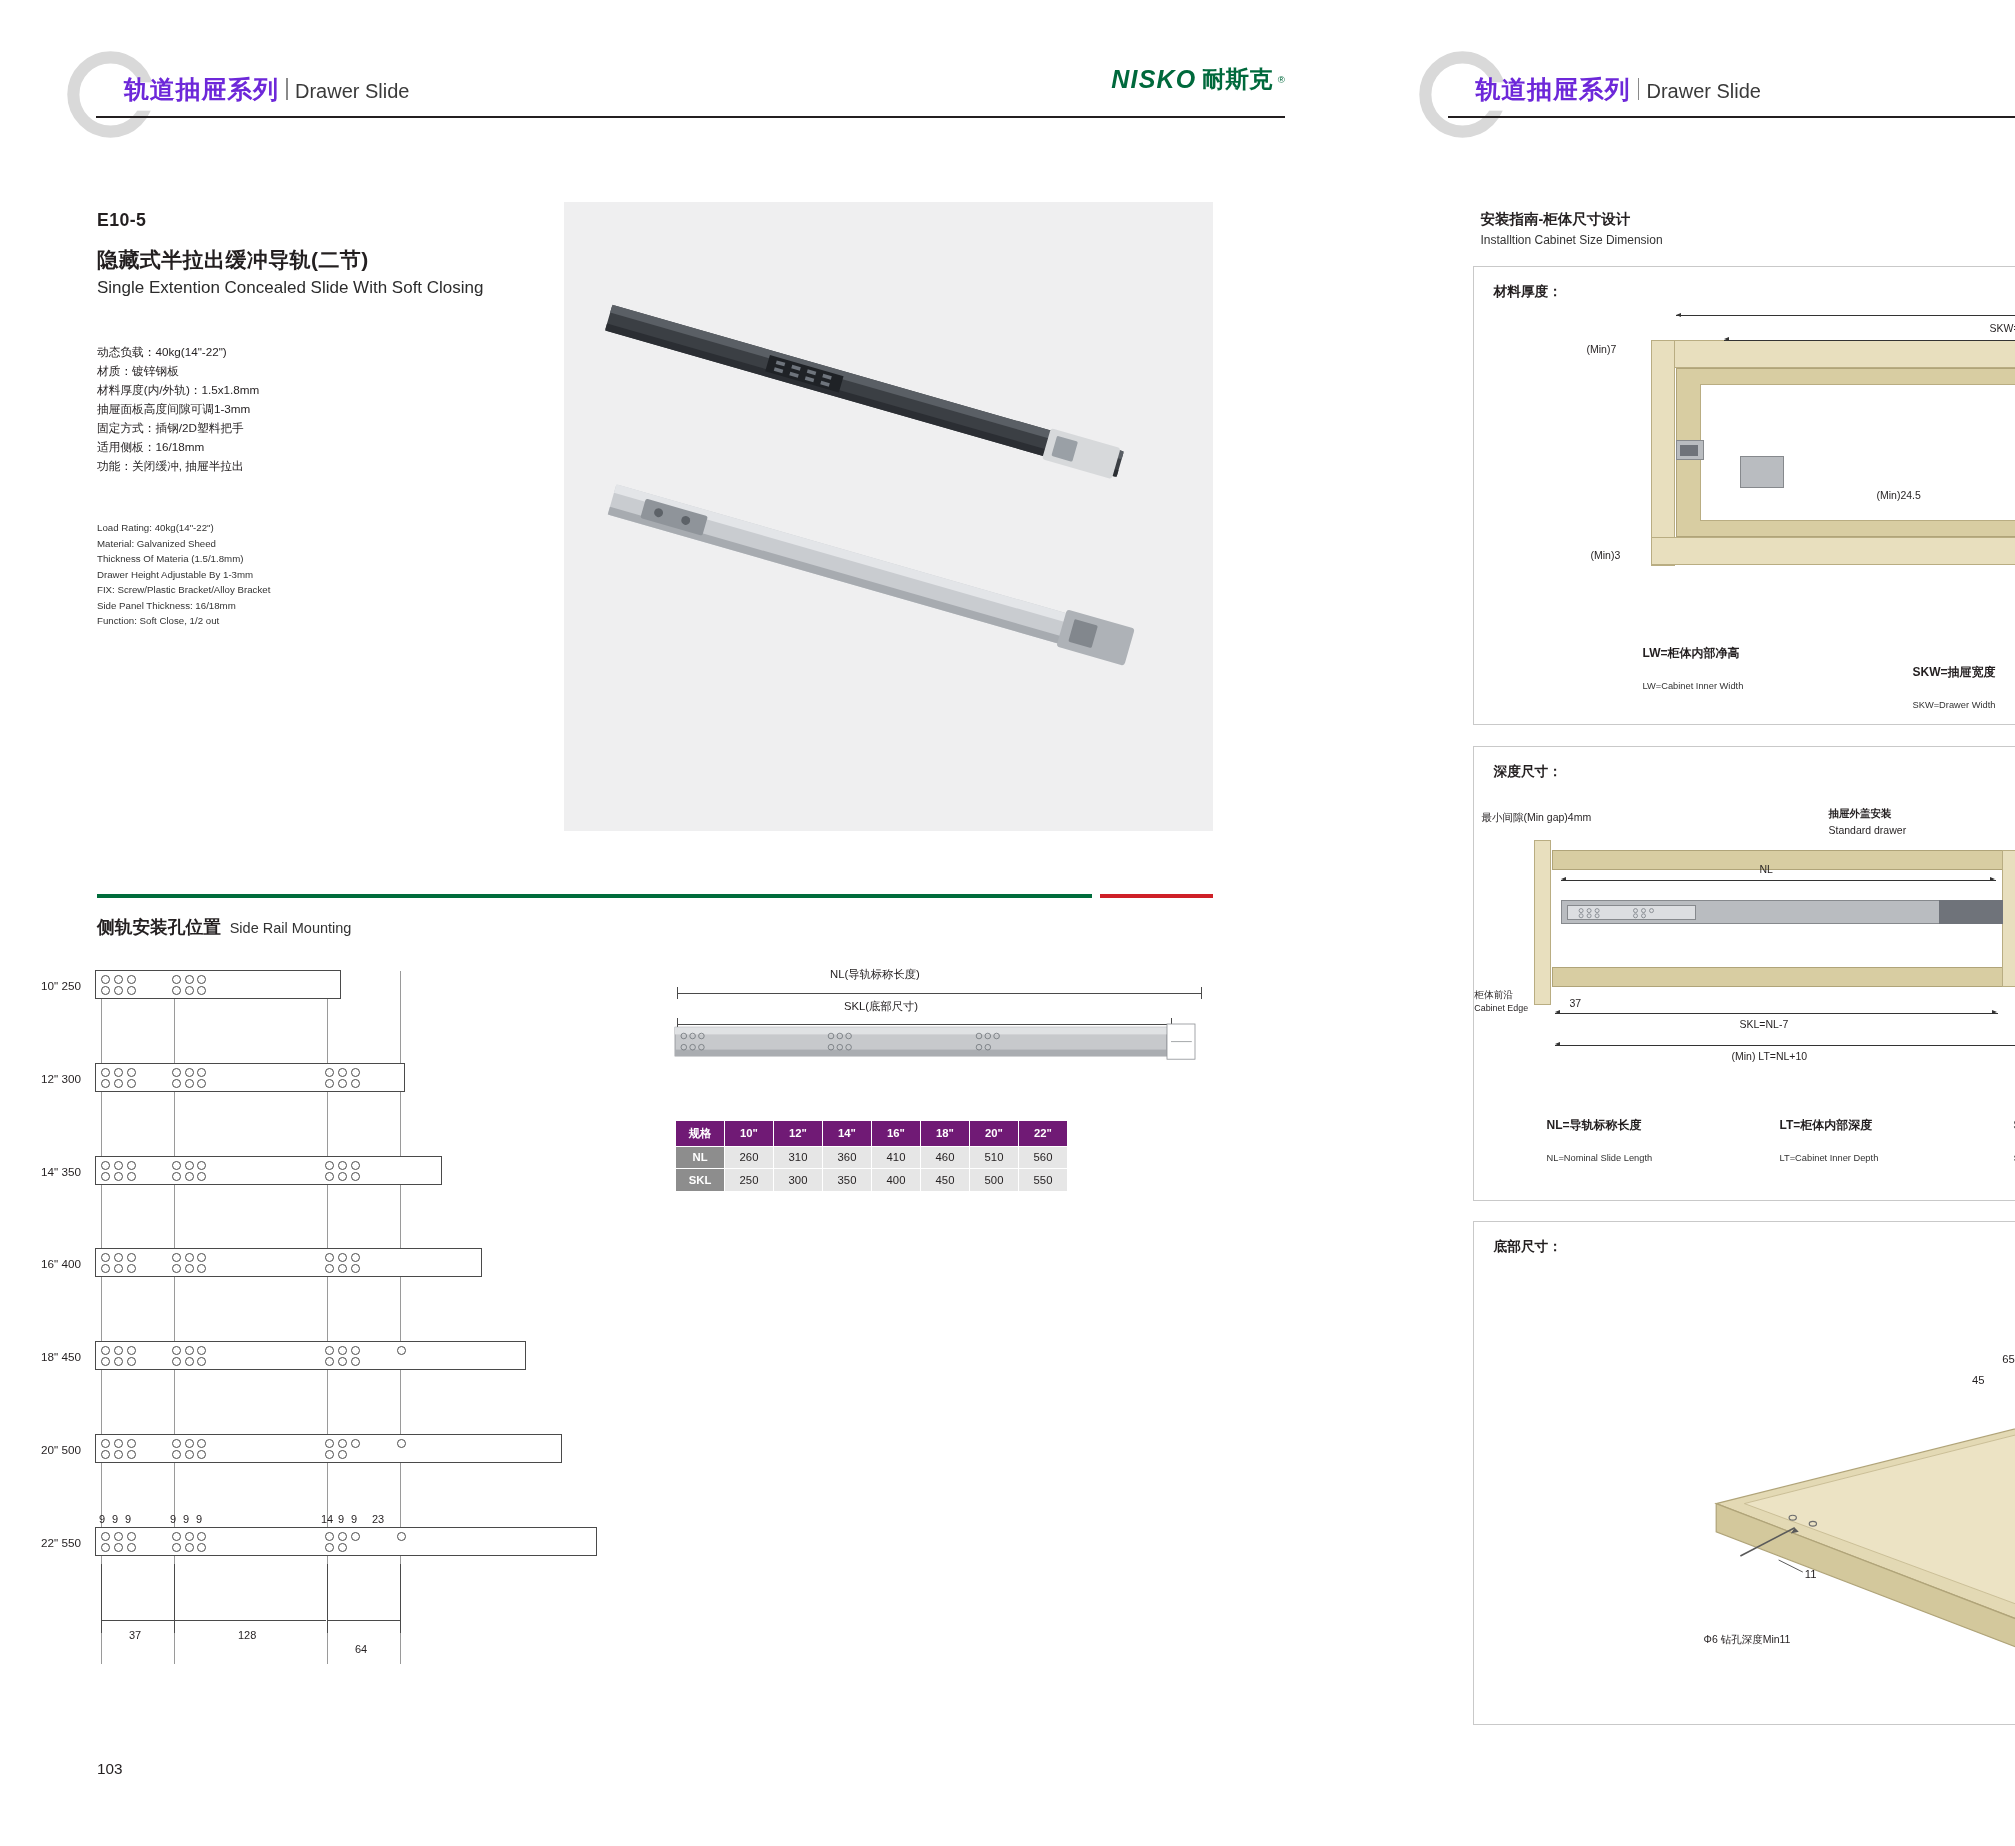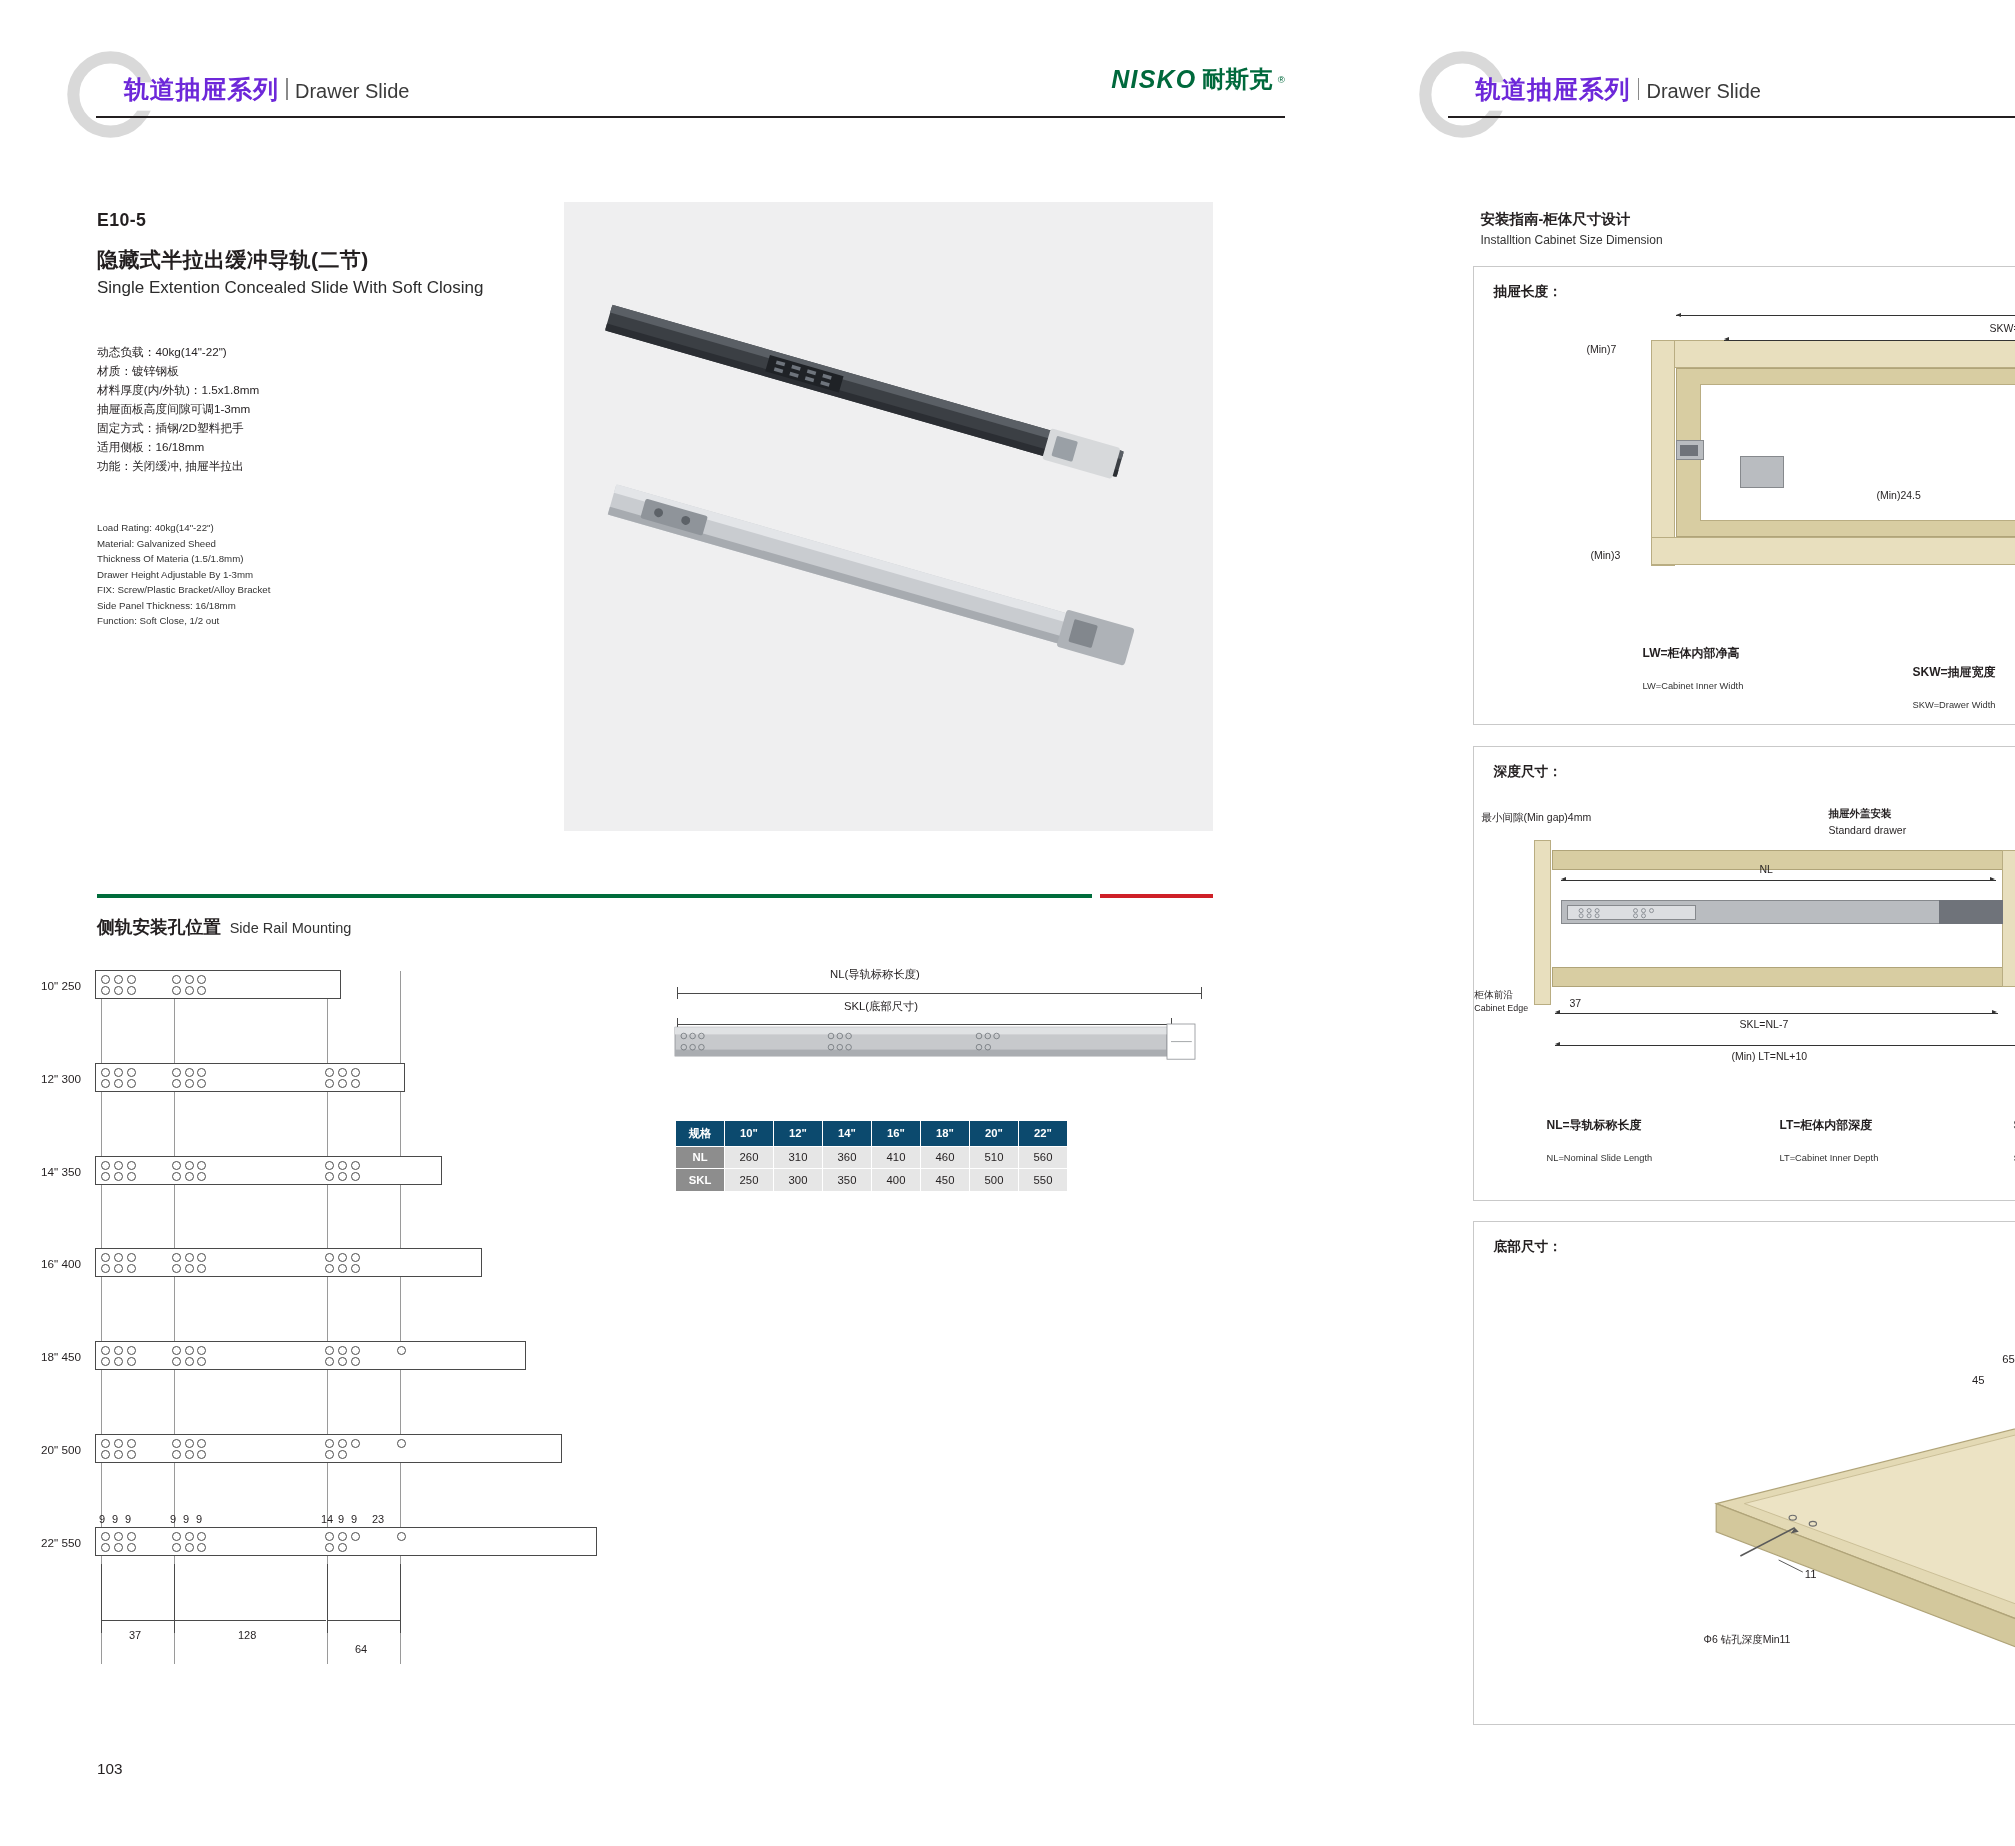--- a/index.html
+++ b/index.html
@@ -49,21 +49,21 @@
   .hole{position:absolute;box-sizing:border-box;border:1.2px solid #4a4a4a;border-radius:50%;background:#fff;}
   .vline{position:absolute;width:0.8px;background:#9a9a9a;}
   .dimline{position:absolute;height:0.8px;background:#4a4a4a;}
   .dimtxt{position:absolute;font-size:11px;color:#231f20;white-space:nowrap;}
   .tick{position:absolute;width:0.8px;background:#4a4a4a;}
   .nl-dim{position:absolute;font-size:11.3px;white-space:nowrap;}
   .slide-art{position:absolute;left:673px;top:1020px;width:536px;height:52px;}
 
   table.spec-table{position:absolute;left:675px;top:1120px;border-collapse:collapse;font-size:11.3px;}
   table.spec-table td,table.spec-table th{border:1.2px solid #ffffff;padding:4.8px 0;text-align:center;width:48px;font-weight:normal;}
-  table.spec-table th{background:#0c4a6e;color:#fff;font-weight:bold;}
+  table.spec-table th{background:#701a75;color:#fff;font-weight:bold;}
   table.spec-table td.rowhdr{background:#8d8d8d;color:#fff;font-weight:bold;}
   table.spec-table td.val{background:#e6e6e6;color:#231f20;}
 
   .pgnum{position:absolute;bottom:69px;font-size:15.3px;color:#231f20;}
 
   .panel{position:absolute;box-sizing:border-box;border:0.8px solid #c9c9c9;background:#fff;}
   .panel-label{position:absolute;font-size:13.7px;font-weight:bold;}
 
   .legend{position:absolute;font-size:10.5px;line-height:1.45;white-space:pre-line;}
   .lg-cn{font-weight:bold;font-size:12px;}
@@ -437,21 +437,21 @@
           <span class="en">Drawer Slide</span>
         </div>
 
         <div class="hdr-rule" style="left:36px;top:56px;width:1189px;"></div>
       </div>
 
       <div style="position:absolute;left:129px;top:210px;font-size:14.5px;font-weight:bold;">安装指南-柜体尺寸设计</div>
       <div style="position:absolute;left:129px;top:233px;font-size:12px;color:#333;">Installtion Cabinet Size Dimension</div>
 
       <div class="panel" style="left:121px;top:266px;width:1112px;height:459px;">
-        <div class="panel-label" style="left:20px;top:16px;">抽屉长度：</div>
+        <div class="panel-label" style="left:20px;top:16px;">材料厚度：</div>
 
         <div class="wood" style="left:177px;top:73px;width:766px;height:28px;"></div>
         <div class="wood" style="left:177px;top:73px;width:24px;height:226px;"></div>
 
         <div class="wood" style="left:177px;top:270px;width:766px;height:28px;"></div>
         <div class="wood-d" style="left:202px;top:101px;width:717px;height:169px;"></div>
         <div class="wood" style="left:226px;top:117px;width:669px;height:137px;background:#fff;border-color:#b9ad82;"></div>
 
         <div class="metal" style="left:202px;top:173px;width:28px;height:20px;"></div>
         <div class="metal-dark" style="left:206px;top:178px;width:18.5px;height:10.5px;"></div>

